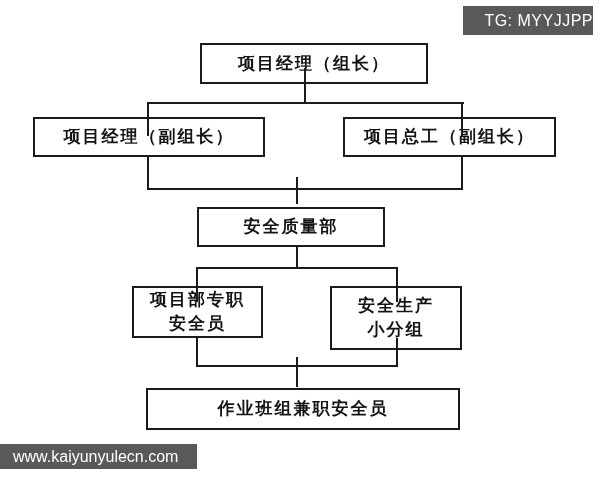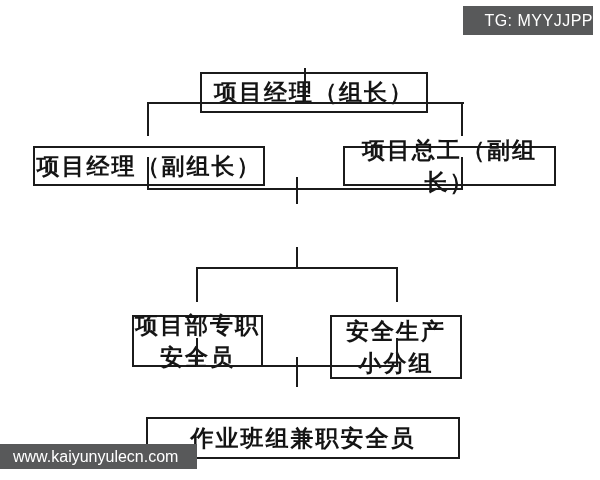--- a/index.html
+++ b/index.html
@@ -18,26 +18,25 @@
     position: absolute;
     box-sizing: border-box;
     border: 2px solid #1b1b1b;
     background: #ffffff;
     z-index: 1;
     display: flex;
     align-items: center;
     justify-content: center;
     text-align: center;
     font-weight: bold;
-    font-size: 23px;
+    font-size: 17px;
     letter-spacing: 2px;
     color: #141414;
     line-height: 1.4;
     white-space: pre-line;
-    margin-top: 29px;
   }
 
   .node-top      { left: 200px; top: 43px;  width: 228px; height: 41px; }
   .node-deputy   { left: 33px;  top: 117px; width: 232px; height: 40px; }
   .node-chief    { left: 343px; top: 117px; width: 213px; height: 40px; }
   .node-dept     { left: 197px; top: 207px; width: 188px; height: 40px; }
   .node-fulltime { left: 132px; top: 286px; width: 131px; height: 52px; }
   .node-group    { left: 330px; top: 286px; width: 132px; height: 64px; }
   .node-bottom   { left: 146px; top: 388px; width: 314px; height: 42px; }
 
@@ -119,20 +118,23 @@
 
   <div class="node node-top">
     <span>项目经理（组长）</span>
   </div>
   <div class="node node-deputy">
     <span>项目经理（副组长）</span>
   </div>
   <div class="node node-chief">
     <span>项目总工（副组长）</span>
   </div>
+  <div class="node node-dept">
+    <span>安全质量部</span>
+  </div>
   <div class="node node-fulltime">
     <span>项目部专职
 安全员</span>
   </div>
   <div class="node node-group">
     <span>安全生产
 小分组</span>
   </div>
   <div class="node node-bottom">
     <span>作业班组兼职安全员</span>

